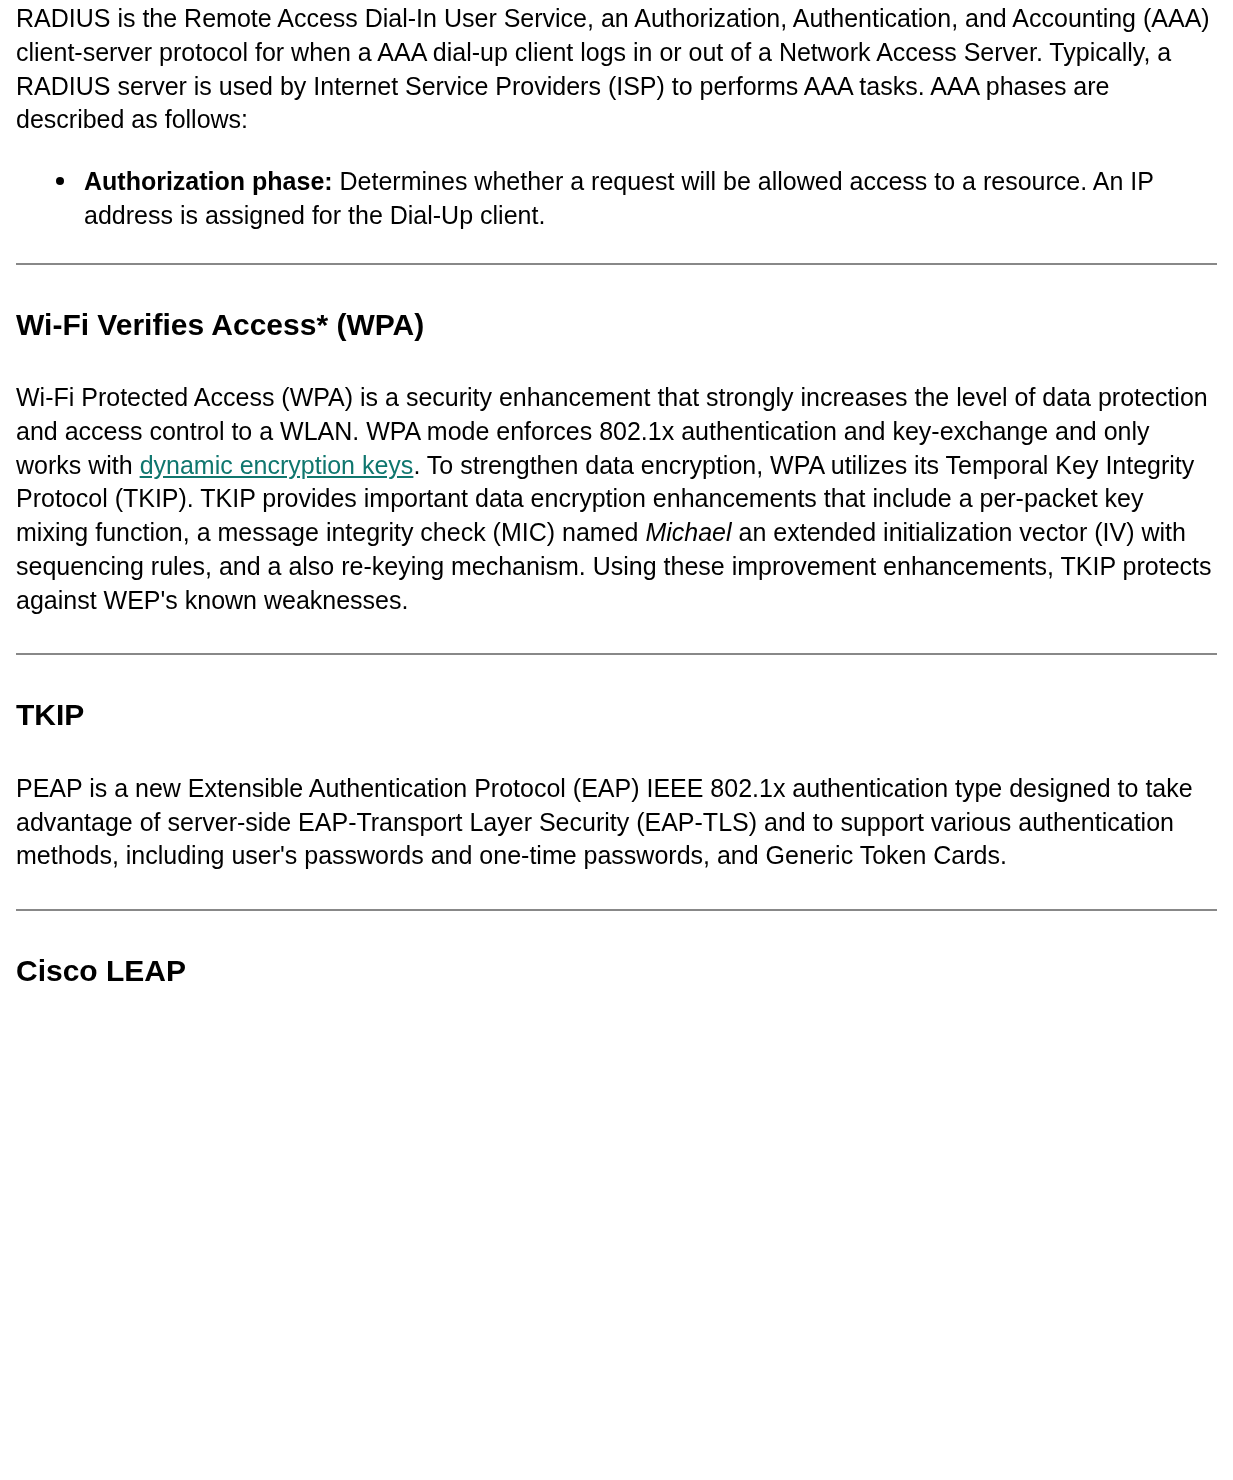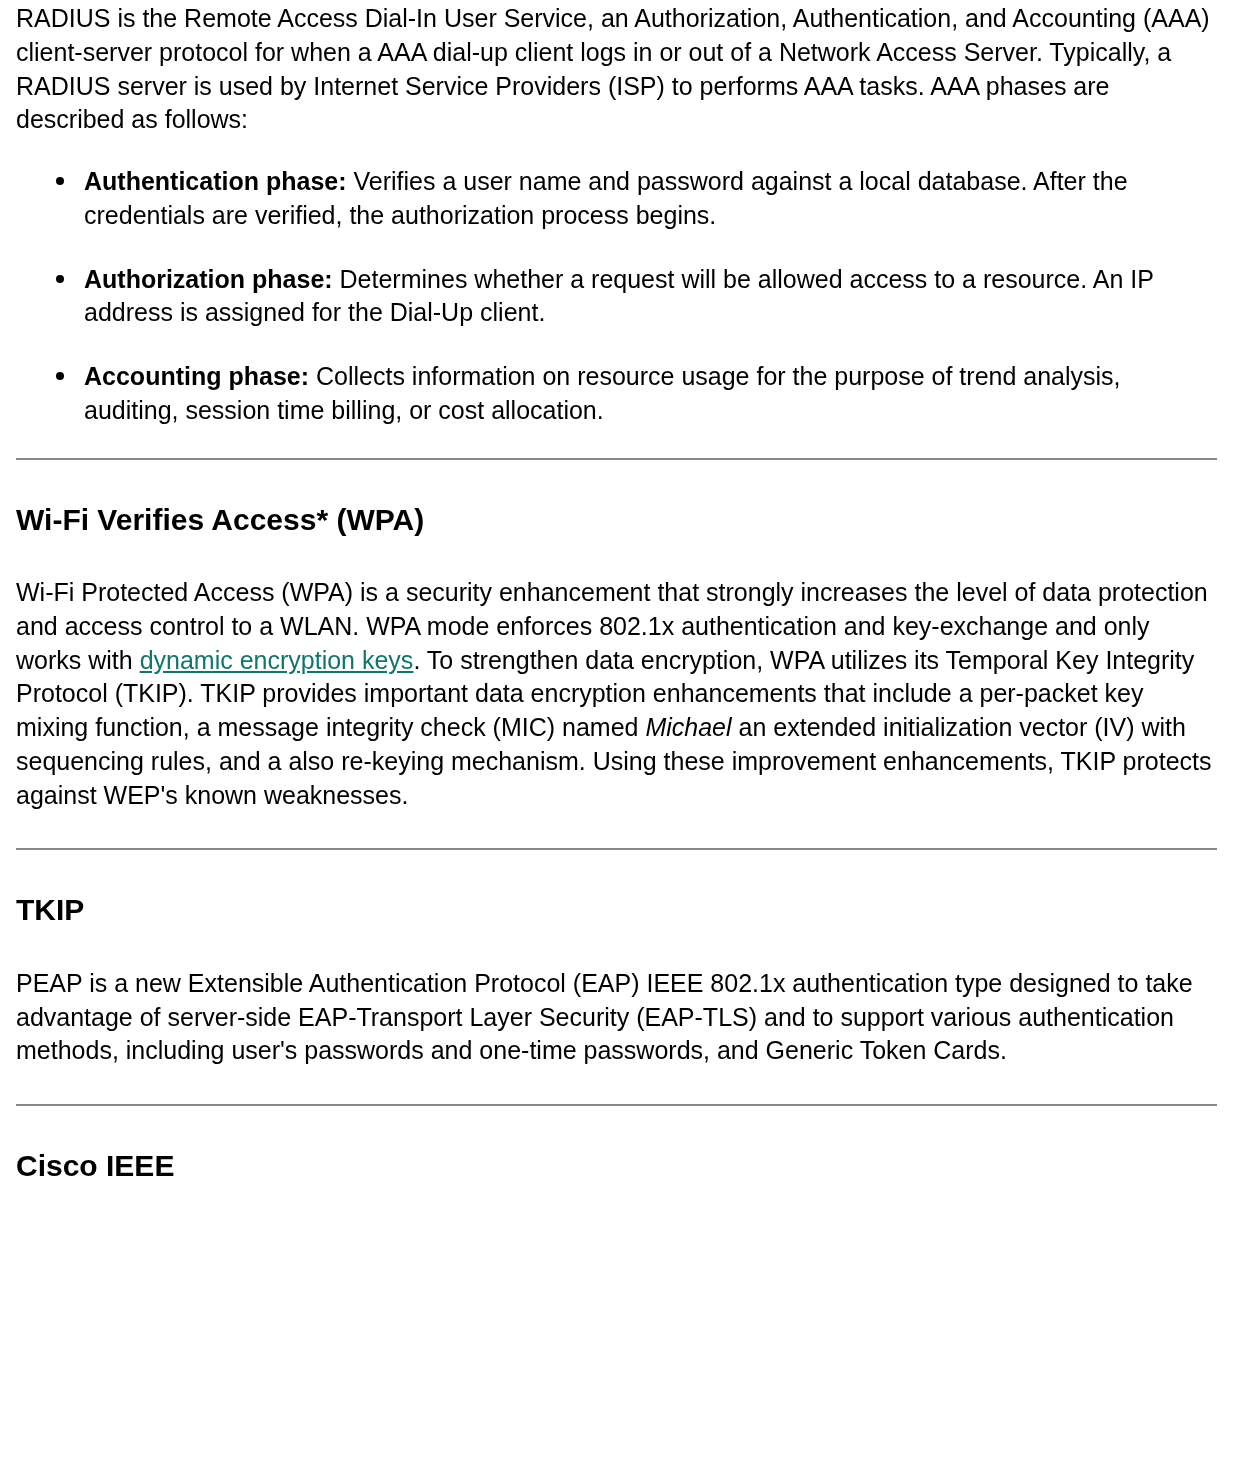--- a/index.html
+++ b/index.html
@@ -67,39 +67,33 @@
       font-weight: bold;
     }
   </style>
 </head>
 <body>
 
 <p class="intro-para">RADIUS is the Remote Access Dial-In User Service, an Authorization, Authentication, and Accounting (AAA) client-server protocol for when a AAA dial-up client logs in or out of a Network Access Server. Typically, a RADIUS server is used by Internet Service Providers (ISP) to performs AAA tasks. AAA phases are described as follows:</p>
 
 <ul class="phases">
   <li>
-    <span class="phase-label">Authentication phase:</span><span> Verifies a user name and password against a local database. After the credentials are verified, the authorization process begins.</span>
-  </li>
-  <li>
     <span class="phase-label">Authorization phase:</span><span> Determines whether a request will be allowed access to a resource. An IP address is assigned for the Dial-Up client.</span>
-  </li>
-  <li>
-    <span class="phase-label">Accounting phase:</span><span> Collects information on resource usage for the purpose of trend analysis, auditing, session time billing, or cost allocation.</span>
   </li>
 </ul>
 
 <hr class="section-divider">
 
 <h2 class="section-heading">Wi-Fi Verifies Access* (WPA)</h2>
 
 <p class="section-para">
   <span>Wi-Fi Protected Access (WPA) is a security enhancement that strongly increases the level of data protection and access control to a WLAN. WPA mode enforces 802.1x authentication and key-exchange and only works with </span><a href="#" class="doc-link">dynamic encryption keys</a><span>. To strengthen data encryption, WPA utilizes its Temporal Key Integrity Protocol (TKIP). TKIP provides important data encryption enhancements that include a per-packet key mixing function, a message integrity check (MIC) named </span><span class="italic">Michael</span><span> an extended initialization vector (IV) with sequencing rules, and a also re-keying mechanism. Using these improvement enhancements, TKIP protects against WEP's known weaknesses.</span>
 </p>
 
 <hr class="section-divider">
 
 <h2 class="section-heading">TKIP</h2>
 
 <p class="section-para">PEAP is a new Extensible Authentication Protocol (EAP) IEEE 802.1x authentication type designed to take advantage of server-side EAP-Transport Layer Security (EAP-TLS) and to support various authentication methods, including user's passwords and one-time passwords, and Generic Token Cards.</p>
 
 <hr class="section-divider">
 
-<h2 class="last-heading">Cisco IEEE</h2>
+<h2 class="last-heading">Cisco LEAP</h2>
 
 </body></html>

